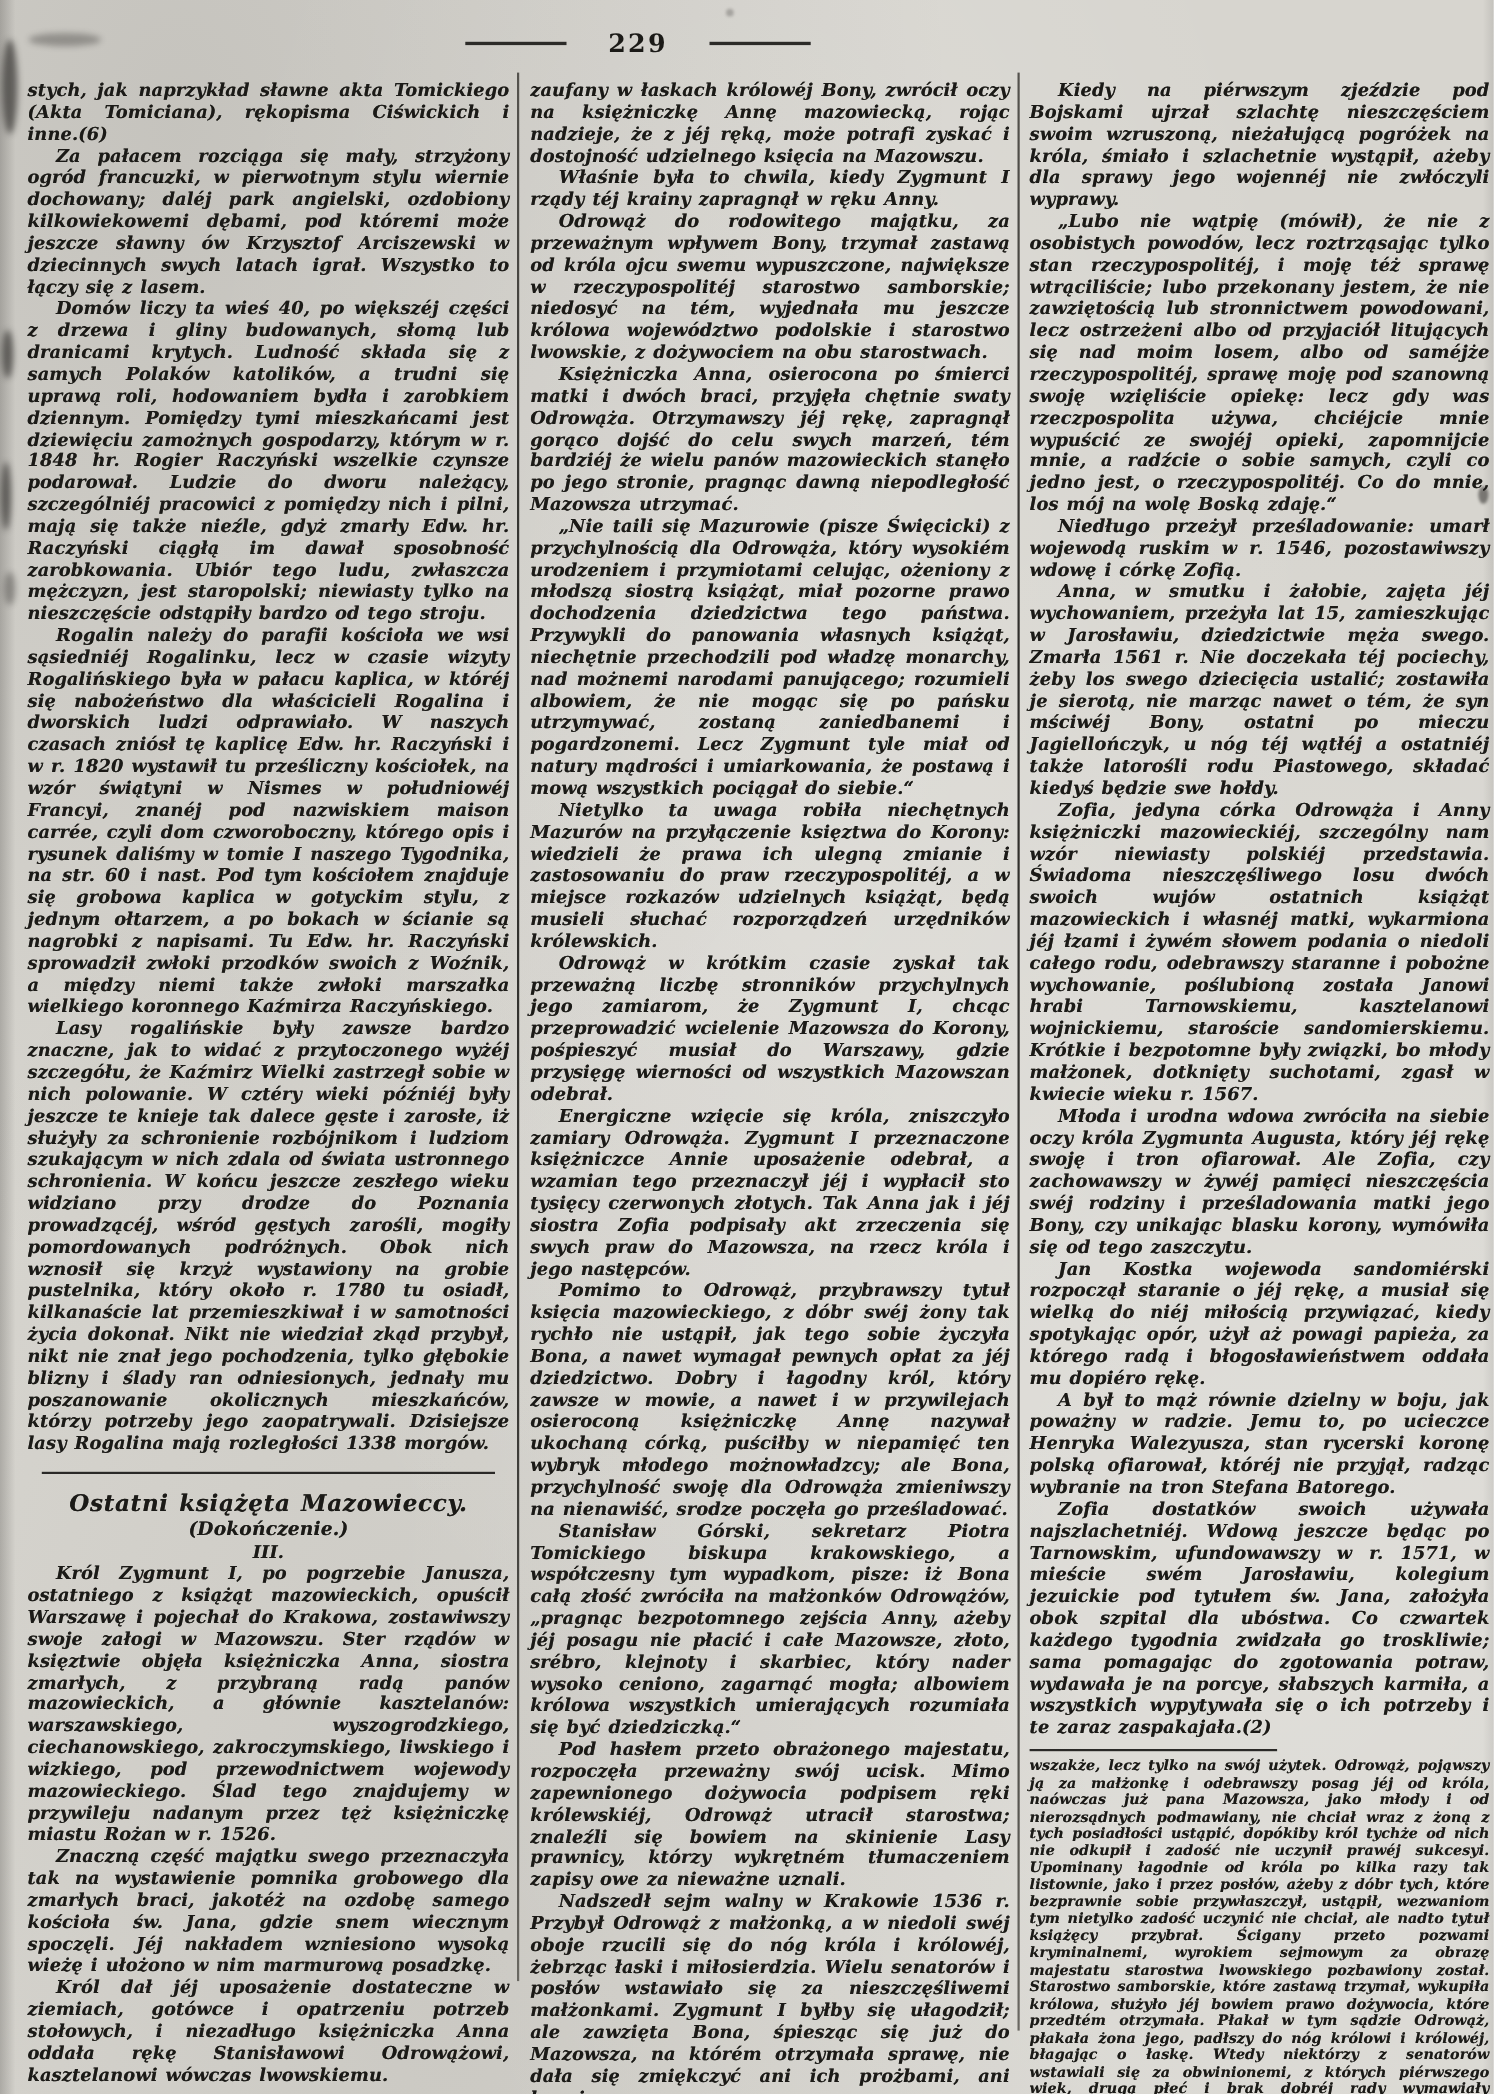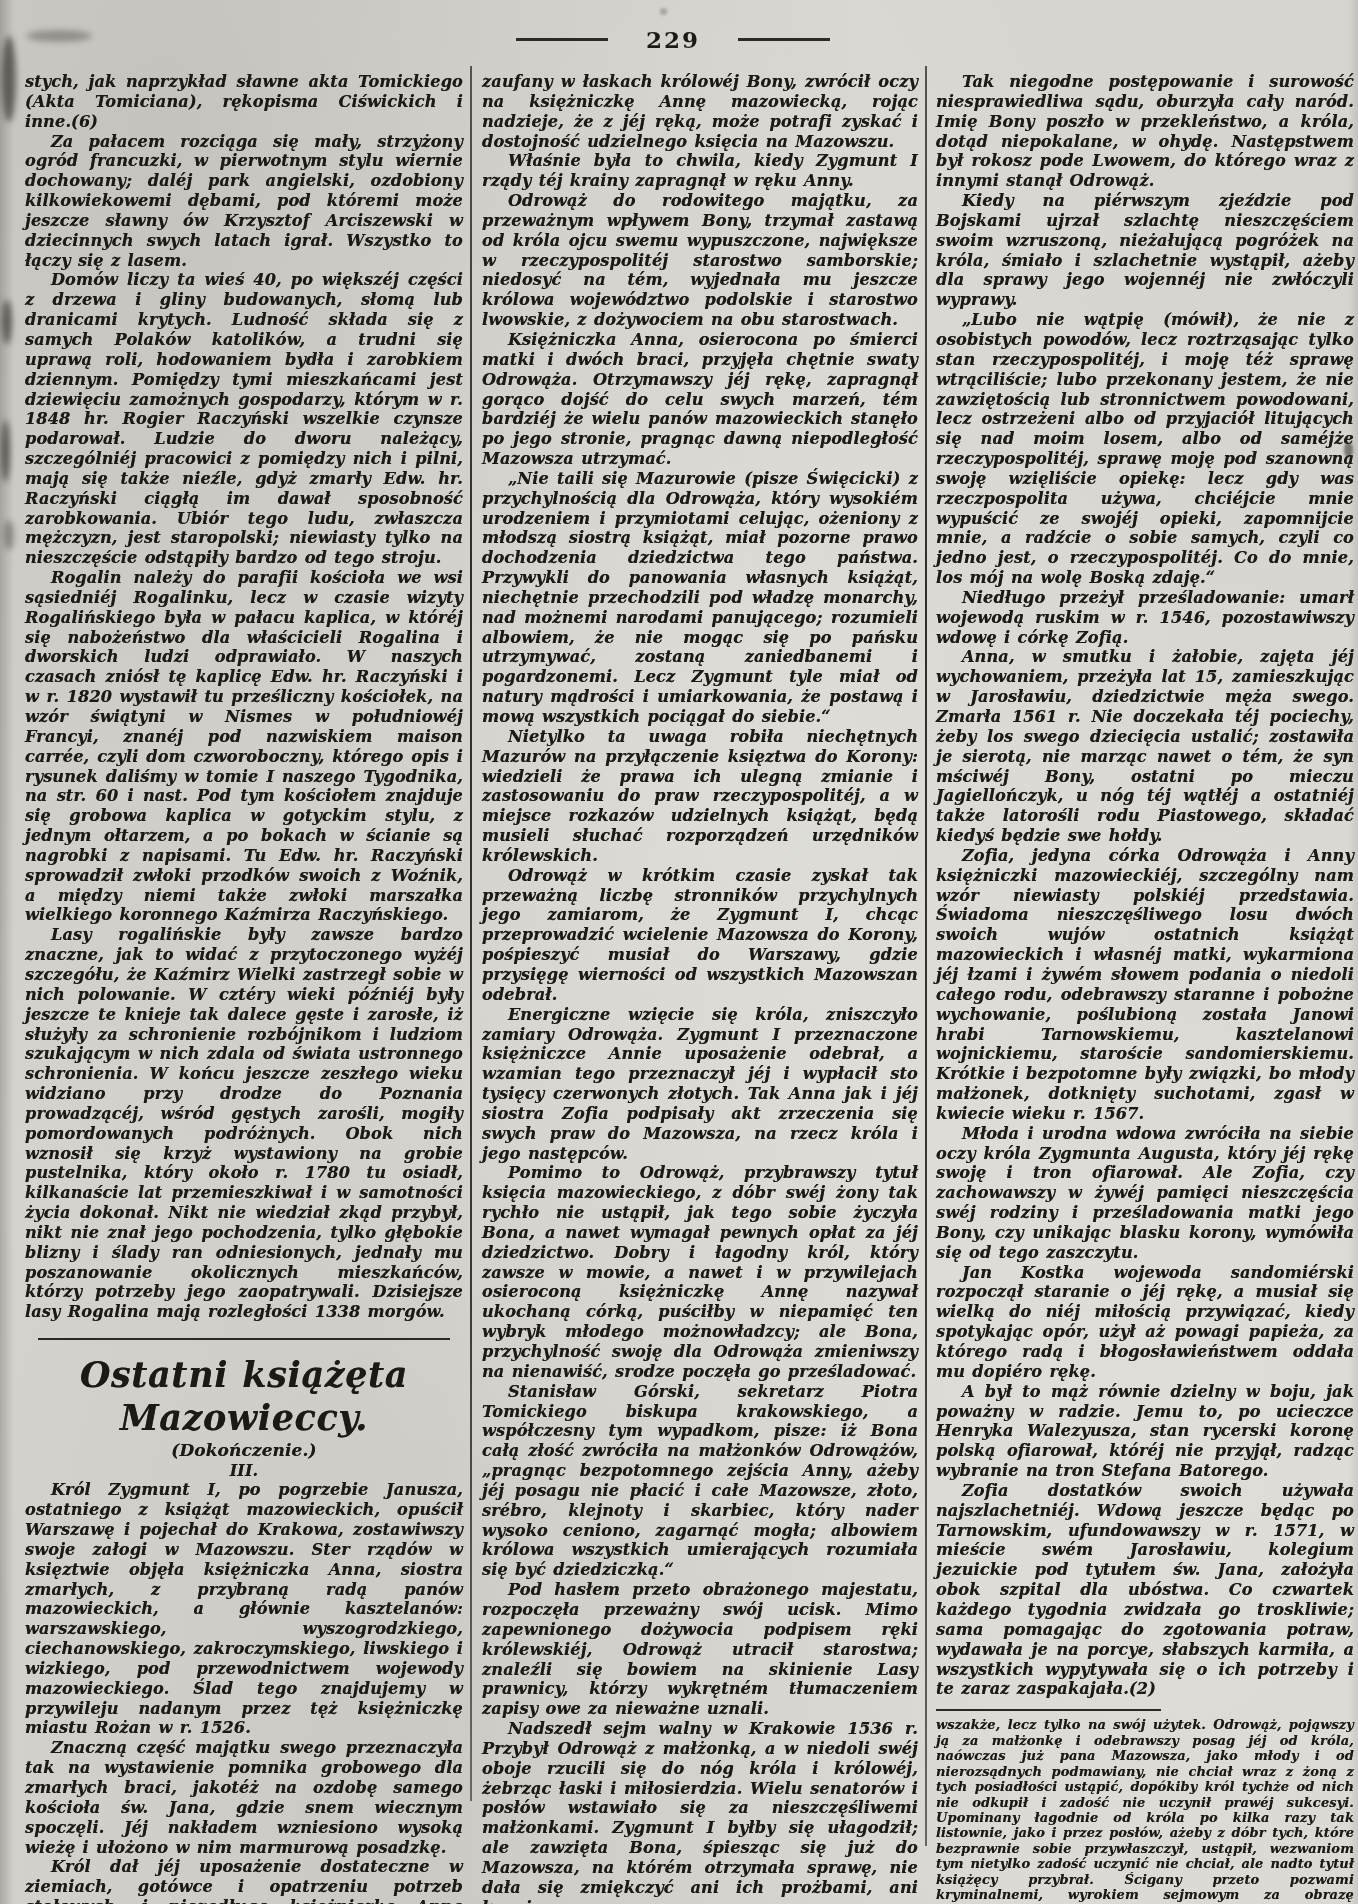--- a/index.html
+++ b/index.html
@@ -29,29 +29,29 @@
     font-weight:700;
     letter-spacing:0.1px;
     word-spacing:1.5px;
     text-shadow:0 0 0.5px rgba(25,24,20,0.65);
   }
   .col p{margin:0; text-indent:1.6em;font-style:italic;}
   .col p.cont{text-indent:0;}
   .vrule{position:absolute; width:1.6px; background:linear-gradient(#55534e, #2e2d2a 30%, #3a3935 70%, #6a6862);}
   .header{
     position:absolute; left:330px; top:26px; width:500px;
-    display:flex; align-items:center; justify-content:flex-end; gap:38px;
+    display:flex; align-items:center; justify-content:center; gap:38px;
   }
   .header .dash{height:2.4px; width:92px; background:#2c2b28;}
   .pageno{font-size:23px; font-weight:700; letter-spacing:2px;}
   .section-rule{border:none; border-top:2.6px solid #2a2927; width:94%; margin:16px auto 14px auto;}
   .fn-rule{border:none; border-top:2.2px solid #2a2927; width:332px; margin:10px 0 6px 0;}
   .fn-rule.short{width:225px;}
   .art-head{text-align:center; margin:2px 0 0 0;}
-  .art-title{font-size:35px; font-weight:700; letter-spacing:0.6px; text-indent:0 !important; text-align:center;}
+  .art-title{font-size:21px; font-weight:700; letter-spacing:0.6px; text-indent:0 !important; text-align:center;}
   .art-sub{font-style:italic; font-size:17px; margin-top:10px; text-indent:0 !important; text-align:center;}
   .art-no{font-size:16px; margin-top:12px; margin-bottom:10px; text-indent:0 !important; text-align:center;}
   .footnote{font-size:13.6px; line-height:1.22; word-spacing:0.8px;}
   .footnote p{text-indent:1.4em;}
   .footnote p.cont{text-indent:0;}
   .fine{font-size:13px; line-height:1.19;}
   .smudge{position:absolute; background:rgba(18,17,15,0.55); filter:blur(3px); border-radius:50%;}
   .speck{position:absolute; background:rgba(25,24,22,0.5); filter:blur(1.5px); border-radius:50%;}
 </style>
 </head>
@@ -106,21 +106,20 @@
         <p>Pomimo to Odrowąż, przybrawszy tytuł księcia mazowieckiego, z dóbr swéj żony tak rychło nie ustąpił, jak tego sobie życzyła Bona, a nawet wymagał pewnych opłat za jéj dziedzictwo. Dobry i łagodny król, który zawsze w mowie, a nawet i w przywilejach osieroconą księżniczkę Annę nazywał ukochaną córką, puściłby w niepamięć ten wybryk młodego możnowładzcy; ale Bona, przychylność swoję dla Odrowąża zmieniwszy na nienawiść, srodze poczęła go prześladować.</p>
         <p>Stanisław Górski, sekretarz Piotra Tomickiego biskupa krakowskiego, a współczesny tym wypadkom, pisze: iż Bona całą złość zwróciła na małżonków Odrowążów, „pragnąc bezpotomnego zejścia Anny, ażeby jéj posagu nie płacić i całe Mazowsze, złoto, srébro, klejnoty i skarbiec, który nader wysoko ceniono, zagarnąć mogła; albowiem królowa wszystkich umierających rozumiała się być dziedziczką.“</p>
         <p>Pod hasłem przeto obrażonego majestatu, rozpoczęła przeważny swój ucisk. Mimo zapewnionego dożywocia podpisem ręki królewskiéj, Odrowąż utracił starostwa; znaleźli się bowiem na skinienie Lasy prawnicy, którzy wykrętném tłumaczeniem zapisy owe za nieważne uznali.</p>
         <p>Nadszedł sejm walny w Krakowie 1536 r. Przybył Odrowąż z małżonką, a w niedoli swéj oboje rzucili się do nóg króla i królowéj, żebrząc łaski i miłosierdzia. Wielu senatorów i posłów wstawiało się za nieszczęśliwemi małżonkami. Zygmunt I byłby się ułagodził; ale zawzięta Bona, śpiesząc się już do Mazowsza, na którém otrzymała sprawę, nie dała się zmiękczyć ani ich prożbami, ani łzami.</p>
       </div>
 
   </div>
 
   <div class="col" style="left:936px; width:418px;">
     <div>
-        <p>Tak niegodne postępowanie i surowość niesprawiedliwa sądu, oburzyła cały naród. Imię Bony poszło w przekleństwo, a króla, dotąd niepokalane, w ohydę. Następstwem był rokosz pode Lwowem, do którego wraz z innymi stanął Odrowąż.</p>
         <p>Kiedy na piérwszym zjeździe pod Bojskami ujrzał szlachtę nieszczęściem swoim wzruszoną, nieżałującą pogróżek na króla, śmiało i szlachetnie wystąpił, ażeby dla sprawy jego wojennéj nie zwłóczyli wyprawy.</p>
         <p>„Lubo nie wątpię (mówił), że nie z osobistych powodów, lecz roztrząsając tylko stan rzeczypospolitéj, i moję téż sprawę wtrąciliście; lubo przekonany jestem, że nie zawziętością lub stronnictwem powodowani, lecz ostrzeżeni albo od przyjaciół litujących się nad moim losem, albo od saméjże rzeczypospolitéj, sprawę moję pod szanowną swoję wzięliście opiekę: lecz gdy was rzeczpospolita używa, chciéjcie mnie wypuścić ze swojéj opieki, zapomnijcie mnie, a radźcie o sobie samych, czyli co jedno jest, o rzeczypospolitéj. Co do mnie, los mój na wolę Boską zdaję.“</p>
         <p>Niedługo przeżył prześladowanie: umarł wojewodą ruskim w r. 1546, pozostawiwszy wdowę i córkę Zofią.</p>
         <p>Anna, w smutku i żałobie, zajęta jéj wychowaniem, przeżyła lat 15, zamieszkując w Jarosławiu, dziedzictwie męża swego. Zmarła 1561 r. Nie doczekała téj pociechy, żeby los swego dziecięcia ustalić; zostawiła je sierotą, nie marząc nawet o tém, że syn mściwéj Bony, ostatni po mieczu Jagiellończyk, u nóg téj wątłéj a ostatniéj także latorośli rodu Piastowego, składać kiedyś będzie swe hołdy.</p>
         <p>Zofia, jedyna córka Odrowąża i Anny księżniczki mazowieckiéj, szczególny nam wzór niewiasty polskiéj przedstawia. Świadoma nieszczęśliwego losu dwóch swoich wujów ostatnich książąt mazowieckich i własnéj matki, wykarmiona jéj łzami i żywém słowem podania o niedoli całego rodu, odebrawszy staranne i pobożne wychowanie, poślubioną została Janowi hrabi Tarnowskiemu, kasztelanowi wojnickiemu, staroście sandomierskiemu. Krótkie i bezpotomne były związki, bo młody małżonek, dotknięty suchotami, zgasł w kwiecie wieku r. 1567.</p>
         <p>Młoda i urodna wdowa zwróciła na siebie oczy króla Zygmunta Augusta, który jéj rękę swoję i tron ofiarował. Ale Zofia, czy zachowawszy w żywéj pamięci nieszczęścia swéj rodziny i prześladowania matki jego Bony, czy unikając blasku korony, wymówiła się od tego zaszczytu.</p>
         <p>Jan Kostka wojewoda sandomiérski rozpoczął staranie o jéj rękę, a musiał się wielką do niéj miłością przywiązać, kiedy spotykając opór, użył aż powagi papieża, za którego radą i błogosławieństwem oddała mu dopiéro rękę.</p>
         <p>A był to mąż równie dzielny w boju, jak poważny w radzie. Jemu to, po ucieczce Henryka Walezyusza, stan rycerski koronę polską ofiarował, któréj nie przyjął, radząc wybranie na tron Stefana Batorego.</p>
         <p>Zofia dostatków swoich używała najszlachetniéj. Wdową jeszcze będąc po Tarnowskim, ufundowawszy w r. 1571, w mieście swém Jarosławiu, kolegium jezuickie pod tytułem św. Jana, założyła obok szpital dla ubóstwa. Co czwartek każdego tygodnia zwidzała go troskliwie; sama pomagając do zgotowania potraw, wydawała je na porcye, słabszych karmiła, a wszystkich wypytywała się o ich potrzeby i te zaraz zaspakajała.(2)</p>
       </div>

